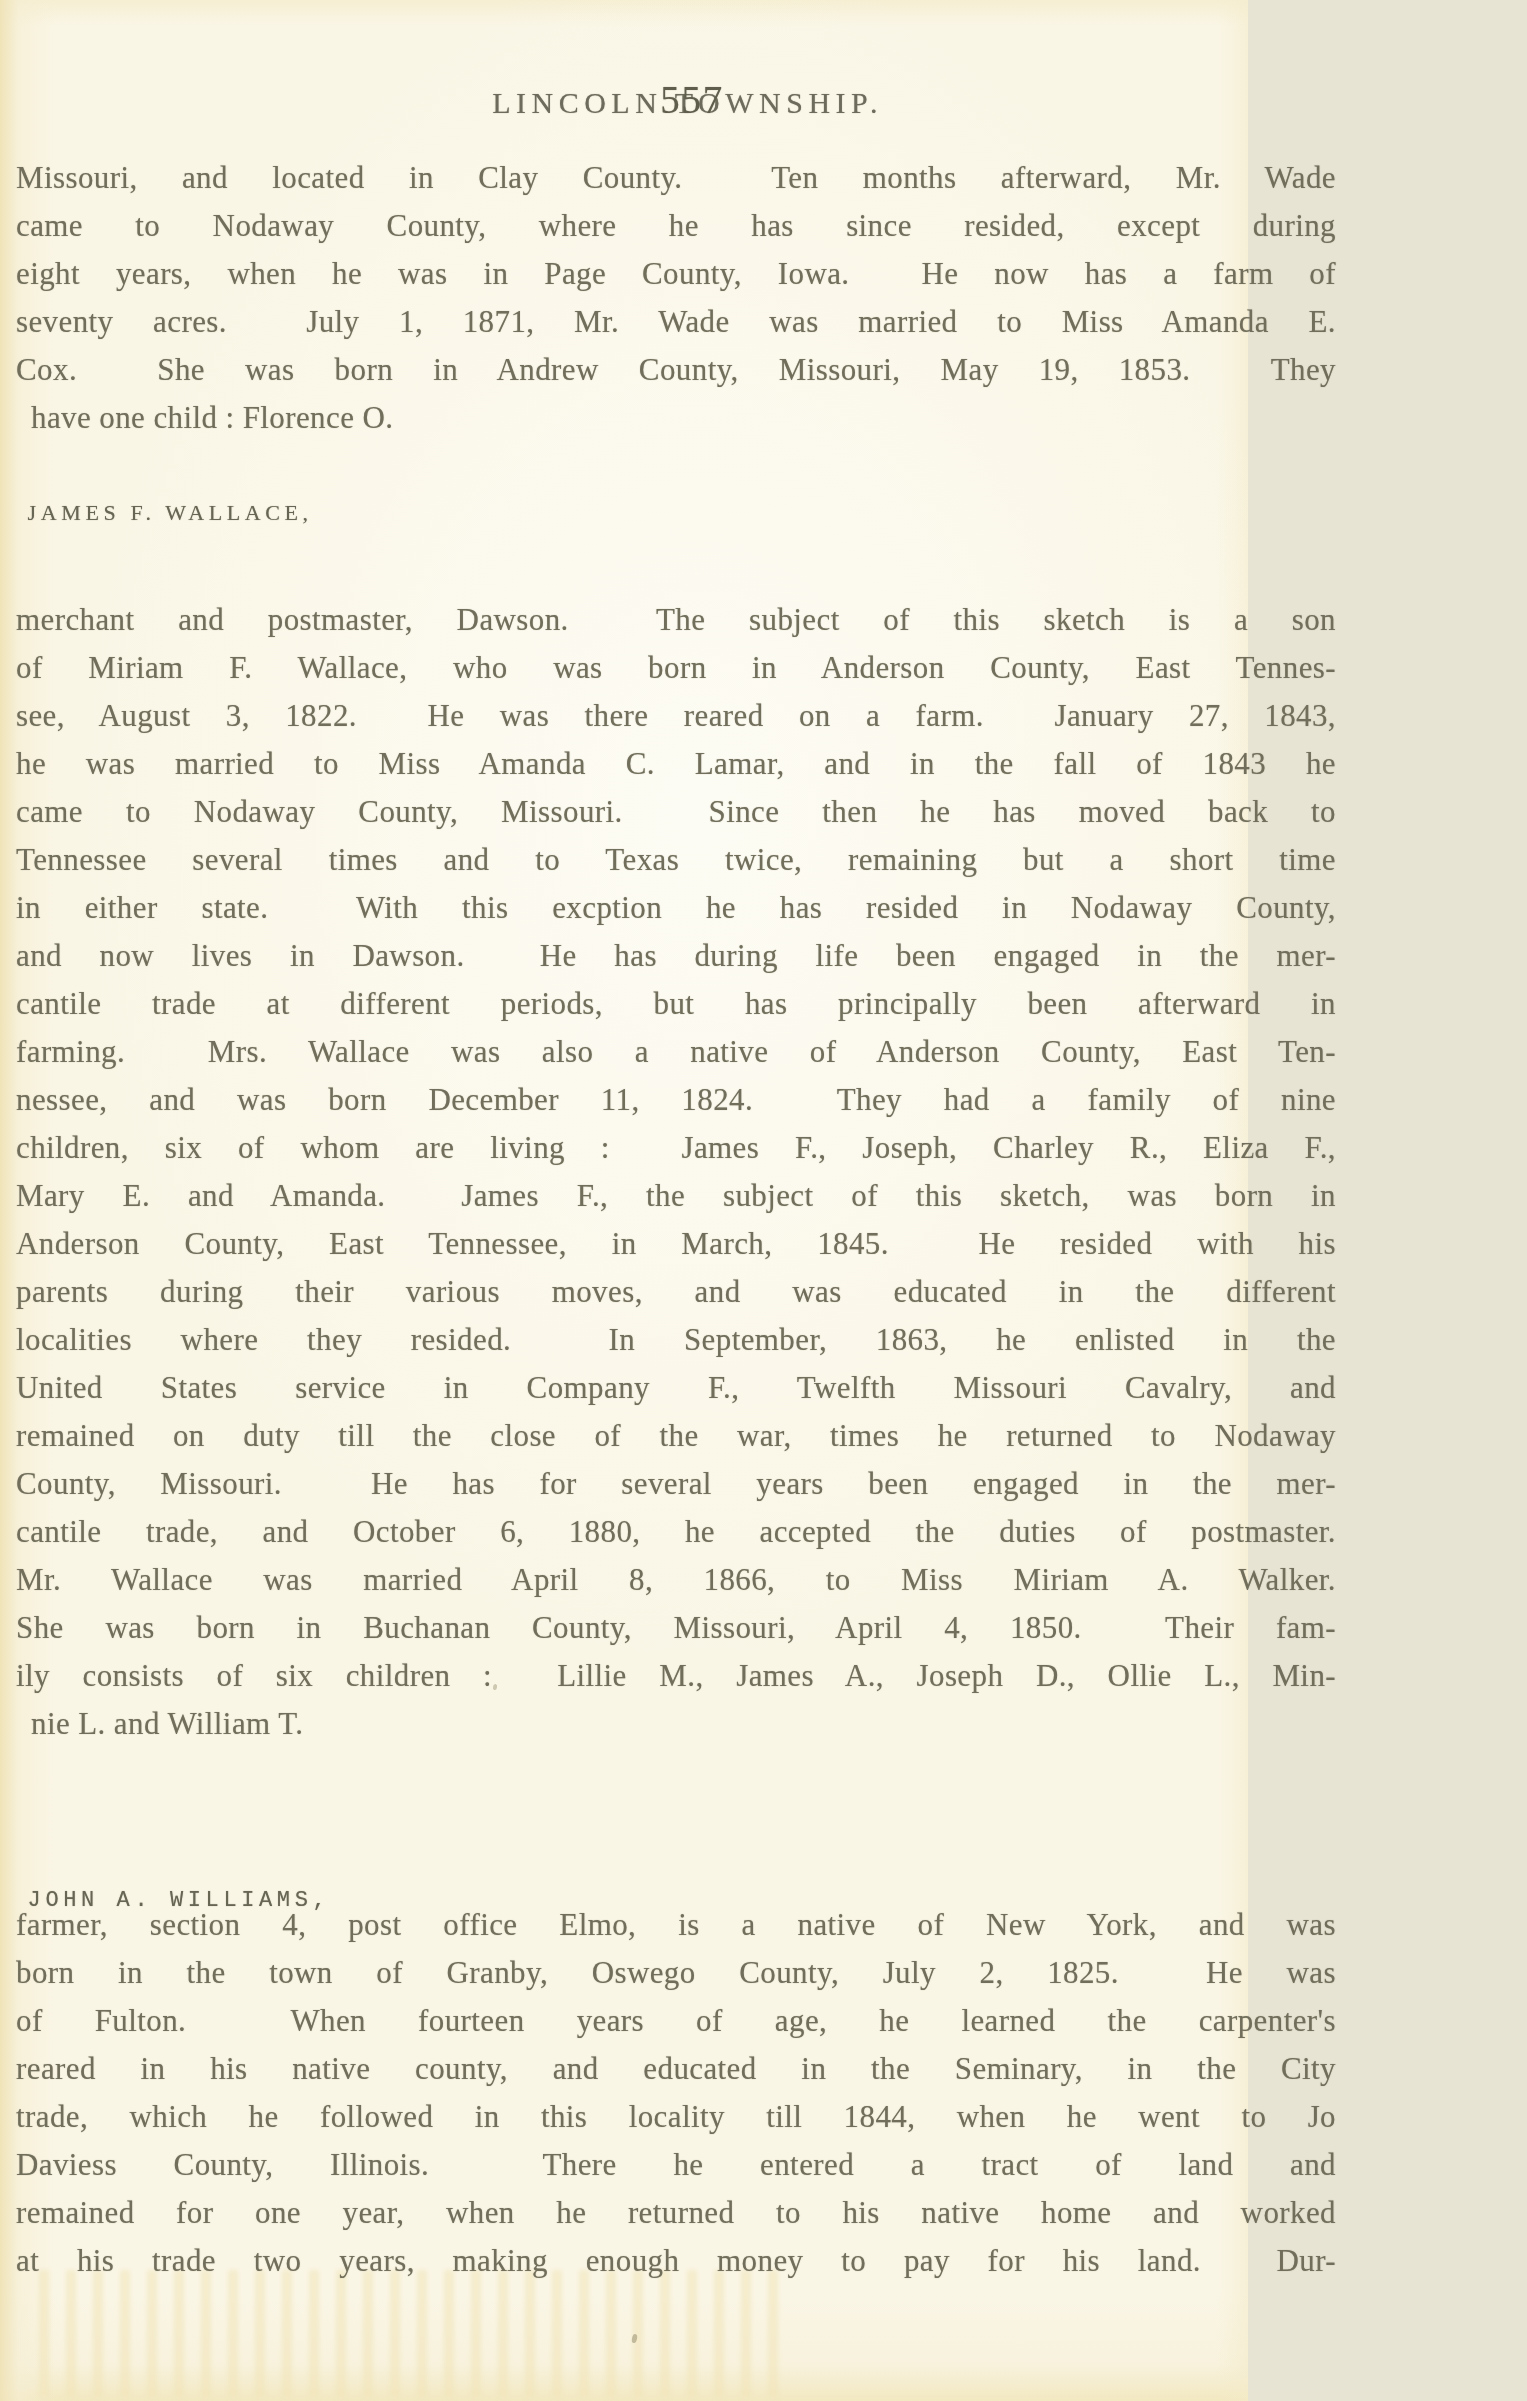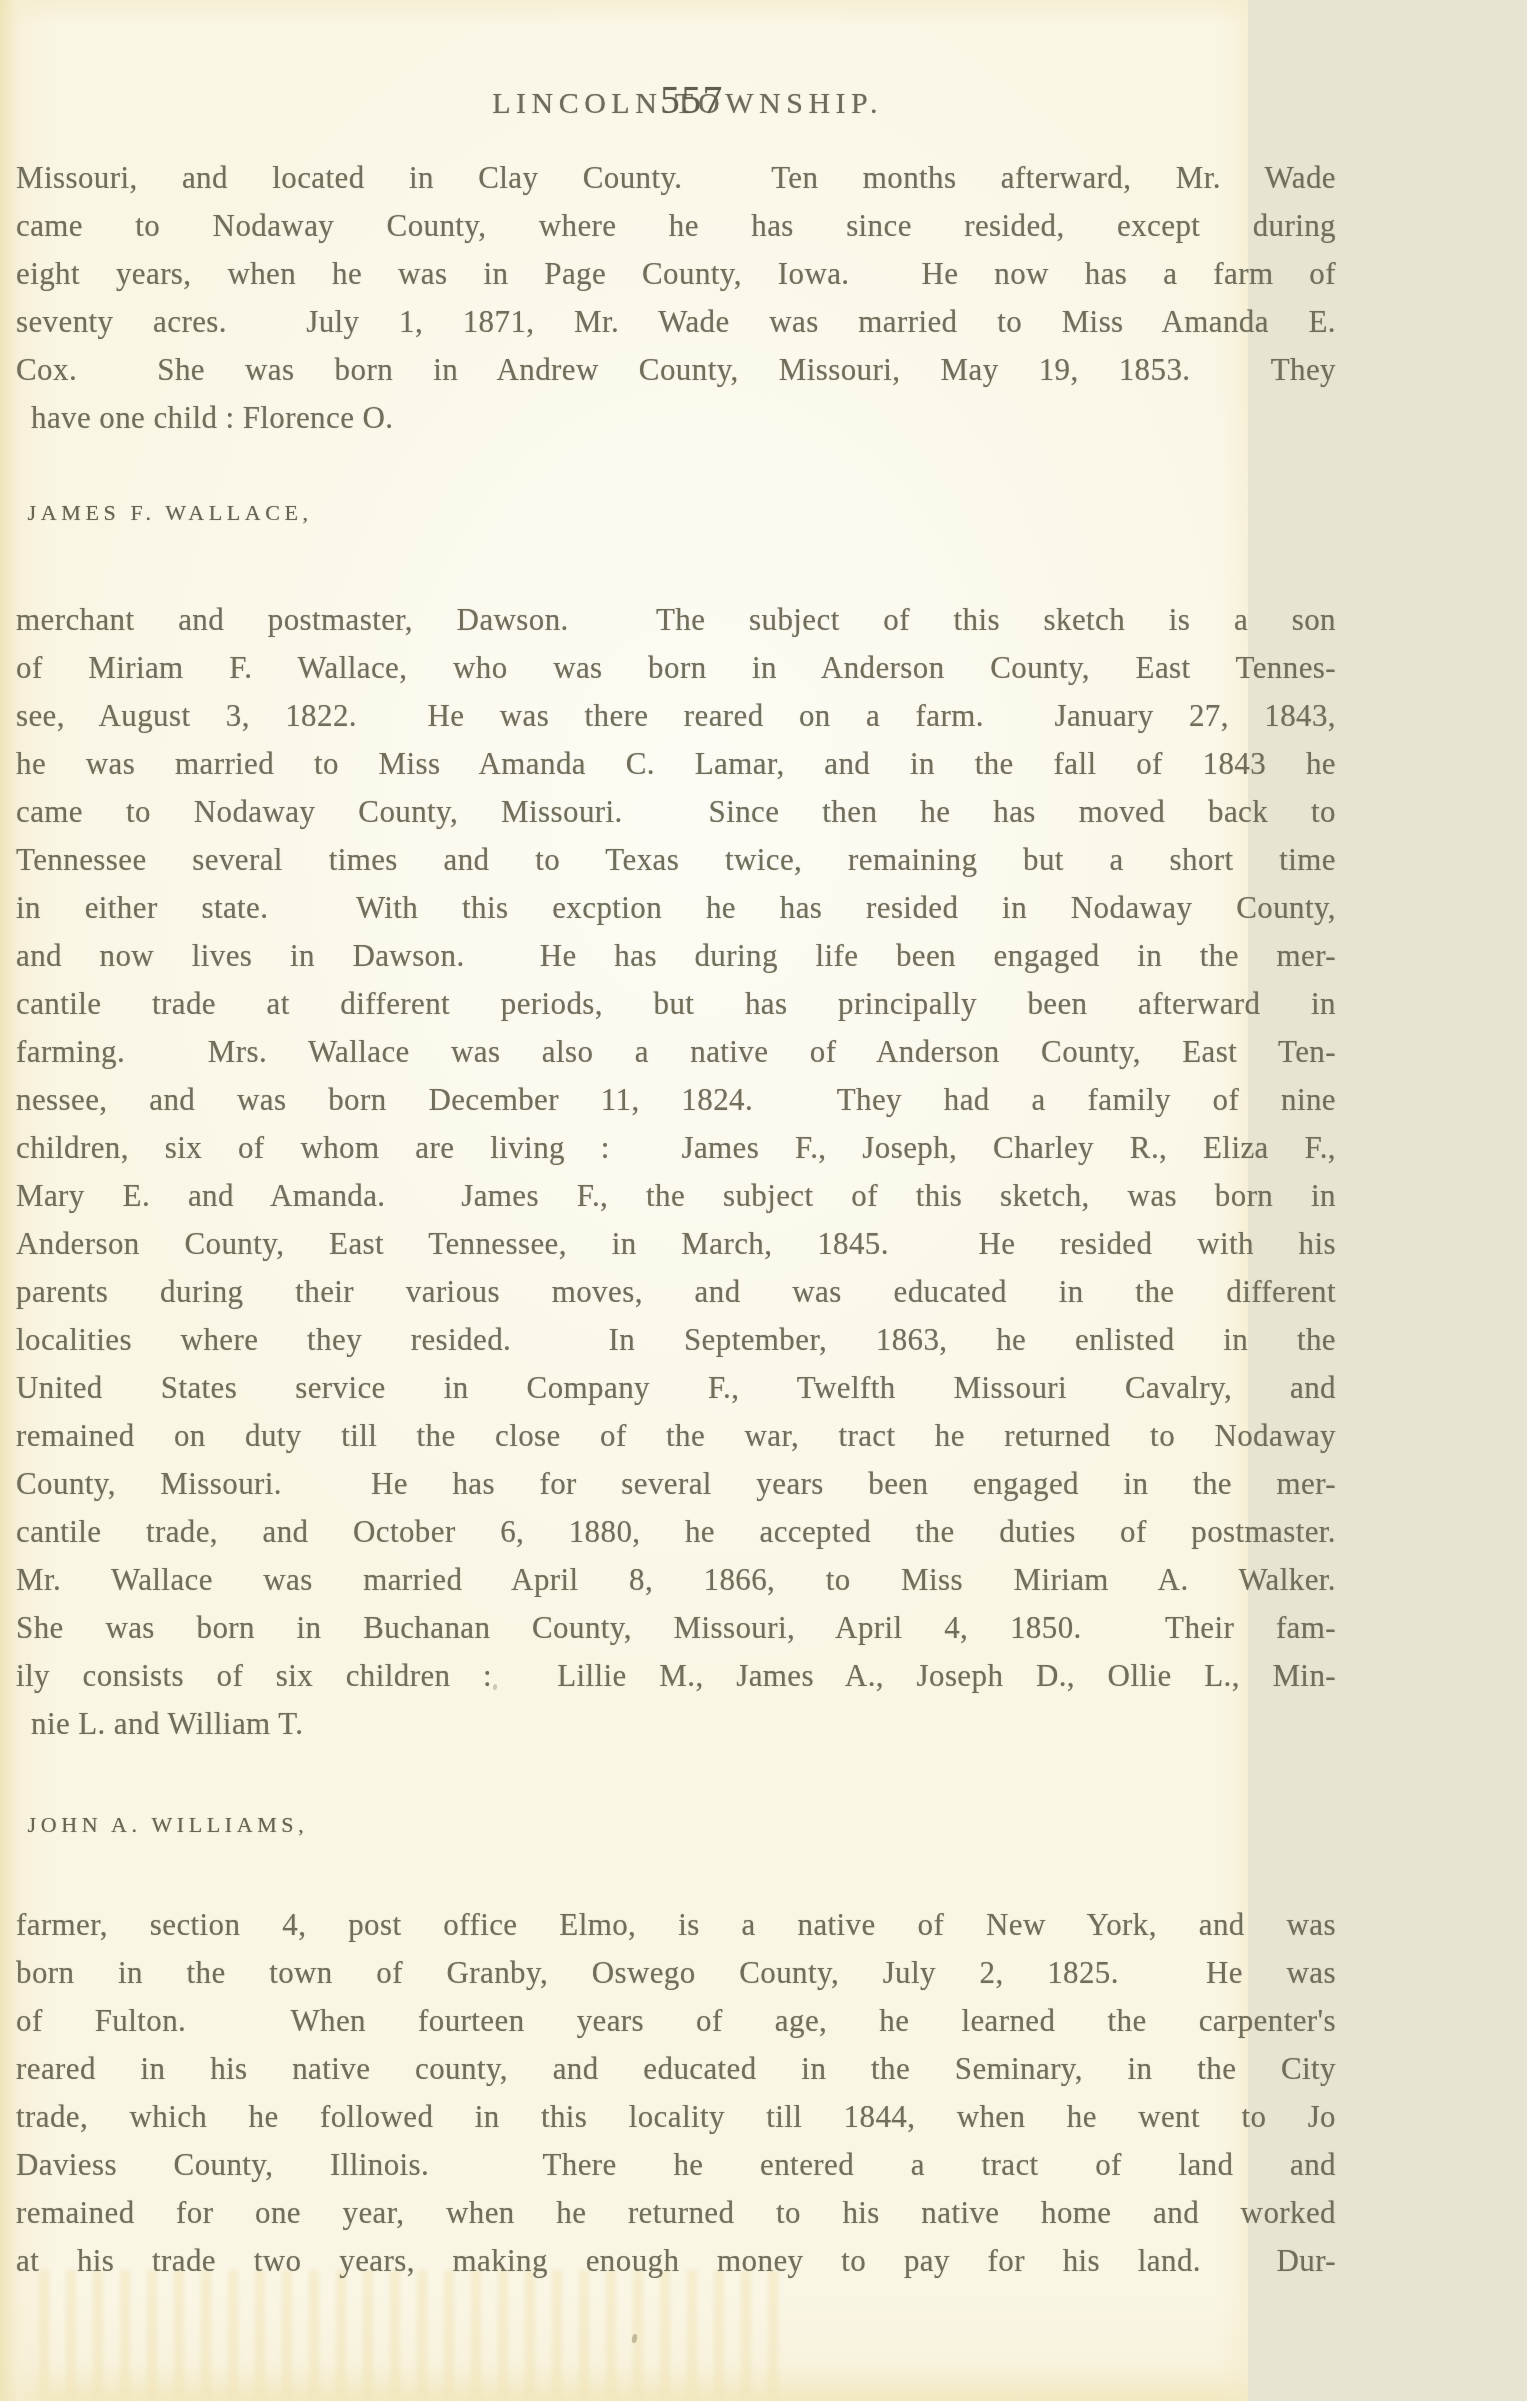--- a/index.html
+++ b/index.html
@@ -51,21 +51,21 @@
   }
   .bio-heading{
     position:absolute;left:27.6px;width:1320px;
     text-align:left;
     font-size:22px;letter-spacing:4.6px;line-height:55px;
     color:#676553;
     text-shadow:0 0 1.1px rgba(103,101,83,.6);
     white-space:nowrap;
   }
   .heading-wallace{top:485px;}
-  .heading-williams{top:1797px;}
+  .heading-williams{top:1873px;font-family:Liberation Mono, monospace;}
   .paragraph{
     position:absolute;left:16px;width:1320px;
     font-size:31px;line-height:48px;letter-spacing:0.4px;
     color:#716f5b;
     text-shadow:0 0 1.1px rgba(113,111,91,.5);
   }
   .para-wade{top:154px;}
   .para-wallace{top:596px;}
   .para-williams{top:1901px;}
   .paragraph .line{
@@ -115,21 +115,21 @@
       <div class="line">and now lives in Dawson. &nbsp;He has during life been engaged in the mer-</div>
       <div class="line">cantile trade at different periods, but has principally been afterward in</div>
       <div class="line">farming. &nbsp;Mrs. Wallace was also a native of Anderson County, East Ten-</div>
       <div class="line">nessee, and was born December 11, 1824. &nbsp;They had a family of nine</div>
       <div class="line">children, six of whom are living&nbsp;: &nbsp;James F., Joseph, Charley R., Eliza F.,</div>
       <div class="line">Mary E. and Amanda. &nbsp;James F., the subject of this sketch, was born in</div>
       <div class="line">Anderson County, East Tennessee, in March, 1845. &nbsp;He resided with his</div>
       <div class="line">parents during their various moves, and was educated in the different</div>
       <div class="line">localities where they resided. &nbsp;In September, 1863, he enlisted in the</div>
       <div class="line">United States service in Company F., Twelfth Missouri Cavalry, and</div>
-      <div class="line">remained on duty till the close of the war, tract he returned to Nodaway</div>
+      <div class="line">remained on duty till the close of the war, times he returned to Nodaway</div>
       <div class="line">County, Missouri. &nbsp;He has for several years been engaged in the mer-</div>
       <div class="line">cantile trade, and October 6, 1880, he accepted the duties of postmaster.</div>
       <div class="line">Mr. Wallace was married April 8, 1866, to Miss Miriam A. Walker.</div>
       <div class="line">She was born in Buchanan County, Missouri, April 4, 1850. &nbsp;Their fam-</div>
       <div class="line">ily consists of six children&nbsp;: &nbsp;Lillie M., James A., Joseph D., Ollie L., Min-</div>
       <div class="line">nie L. and William T.</div>
     </div>
 
   <div class="bio-heading heading-williams">JOHN A. WILLIAMS,</div>
 

